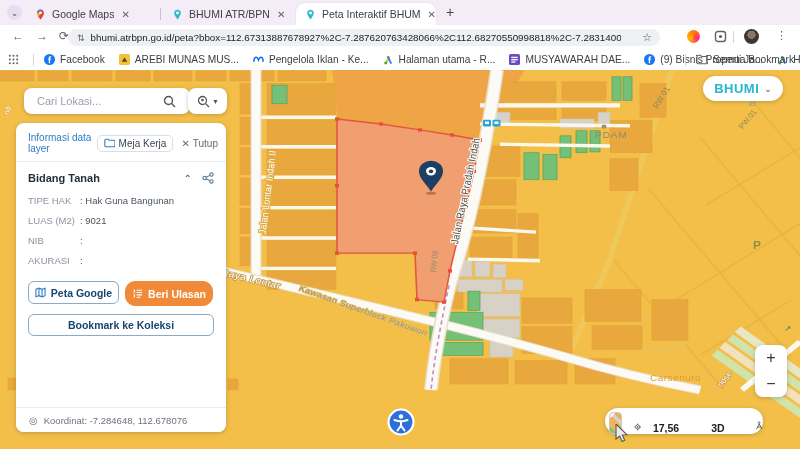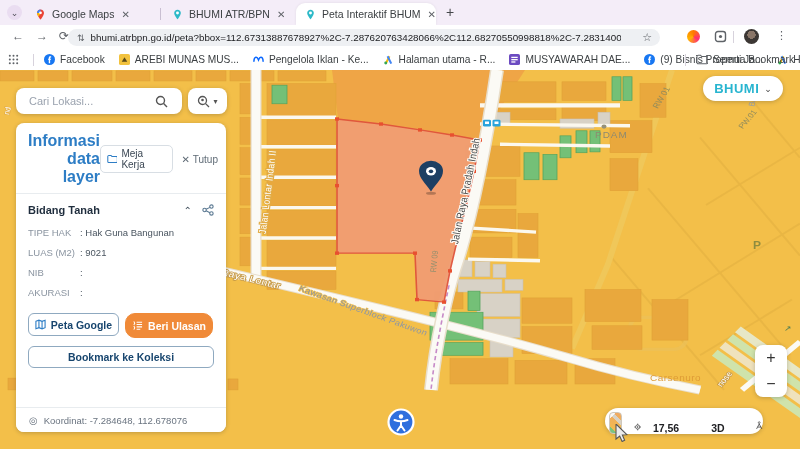--- a/index.html
+++ b/index.html
@@ -32,28 +32,28 @@
     display:flex;align-items:center;font-size:10.2px;color:#3C4043;}
   .bm{display:flex;align-items:center;margin-right:14px;white-space:nowrap;}
   .bm .bmic{width:11px;height:11px;margin-right:5px;flex:0 0 auto;}
   #bm-left{display:flex;align-items:center;margin-left:8px;}
   #bm-right{position:absolute;right:6px;display:flex;align-items:center;}
   .vdiv{width:1px;height:12px;background:#D7D2DC;margin:0 10px;}
   
   #map{position:absolute;left:0;top:70px;width:800px;height:379px;}
   
   .card{position:absolute;background:#fff;border-radius:8px;box-shadow:0 1px 4px rgba(40,40,40,.25);}
-  #searchcard{left:16px;top:88px;width:166px;height:26px;display:flex;align-items:center;}
+  #searchcard{left:24px;top:88px;width:166px;height:26px;display:flex;align-items:center;}
   #searchcard input{border:0;outline:0;background:transparent;font-size:11px;color:#333;margin-left:11px;width:120px;
     font-family:inherit;}
   #searchcard input::placeholder{color:#9AA2AE;}
   #zoomlocCard{left:188px;top:88px;width:39px;height:26px;display:flex;align-items:center;justify-content:center;gap:3px;}
   #infopanel{left:16px;top:123px;width:210px;height:309px;}
   #infopanel .hdr{display:flex;align-items:center;padding:9px 8px 7px 12px;border-bottom:1px solid #E8ECEF;}
-  #paneltitle{color:#2D7DC5;font-weight:bold;font-size:16px;flex:1;text-align:right;}
+  #paneltitle{color:#2D7DC5;font-weight:normal;font-size:10px;flex:1;}
   #mejakerja{display:flex;align-items:center;gap:4px;border:1px solid #D8DEE4;border-radius:5px;
     padding:2px 6px;font-size:10px;color:#3a4653;}
   #tutup{display:flex;align-items:center;gap:3px;font-size:10px;color:#5F6B76;margin-left:8px;}
   .sectrow{display:flex;align-items:center;padding:10px 12px 6px 12px;}
   #sectitle{font-weight:bold;font-size:11px;color:#1F2D3D;flex:1;}
   .fieldrow{display:flex;padding:4.5px 12px;font-size:9.5px;}
   .flabel{width:52px;color:#8A94A0;}
   .fvalue{color:#4A5560;}
   #btnrow{display:flex;gap:6px;padding:11px 12px 0 12px;}
   .obtn{display:flex;align-items:center;justify-content:center;gap:5px;border:1px solid #8FA9C0;border-radius:6px;

